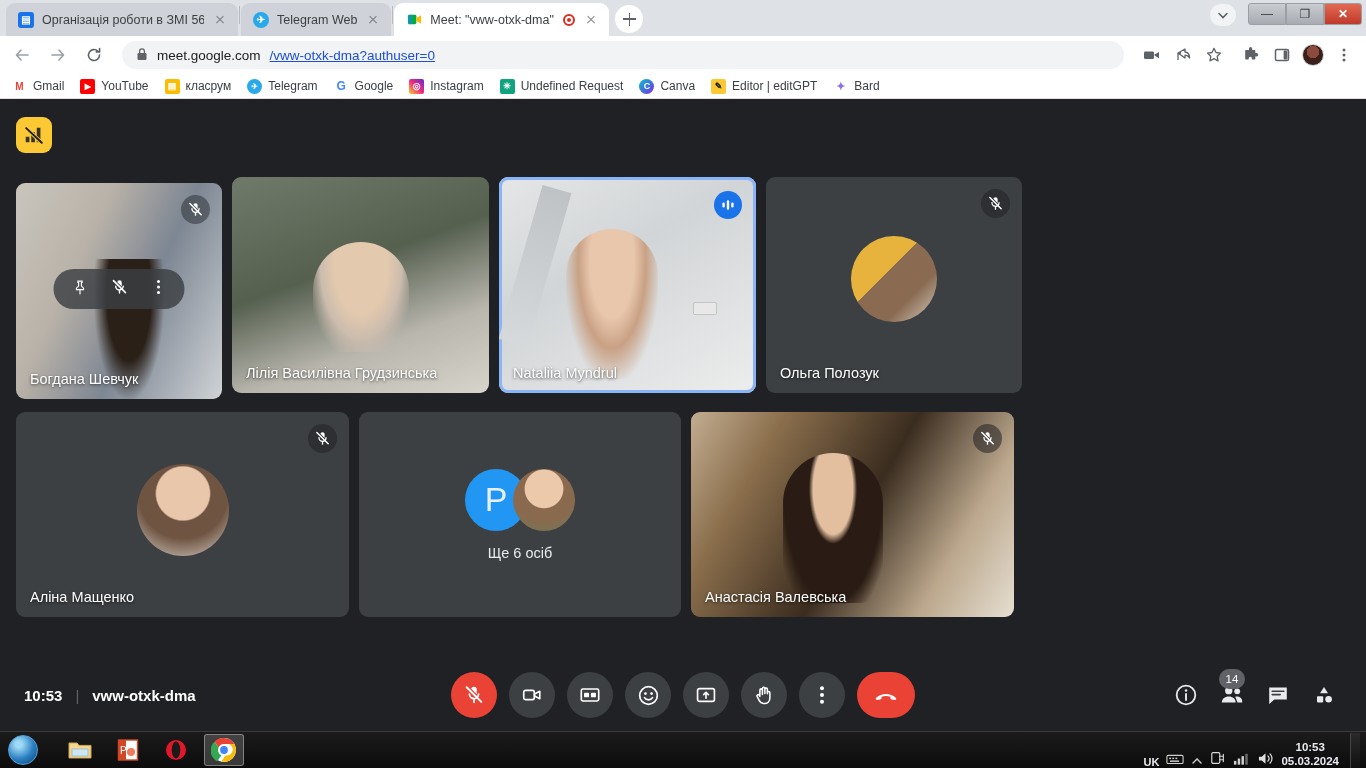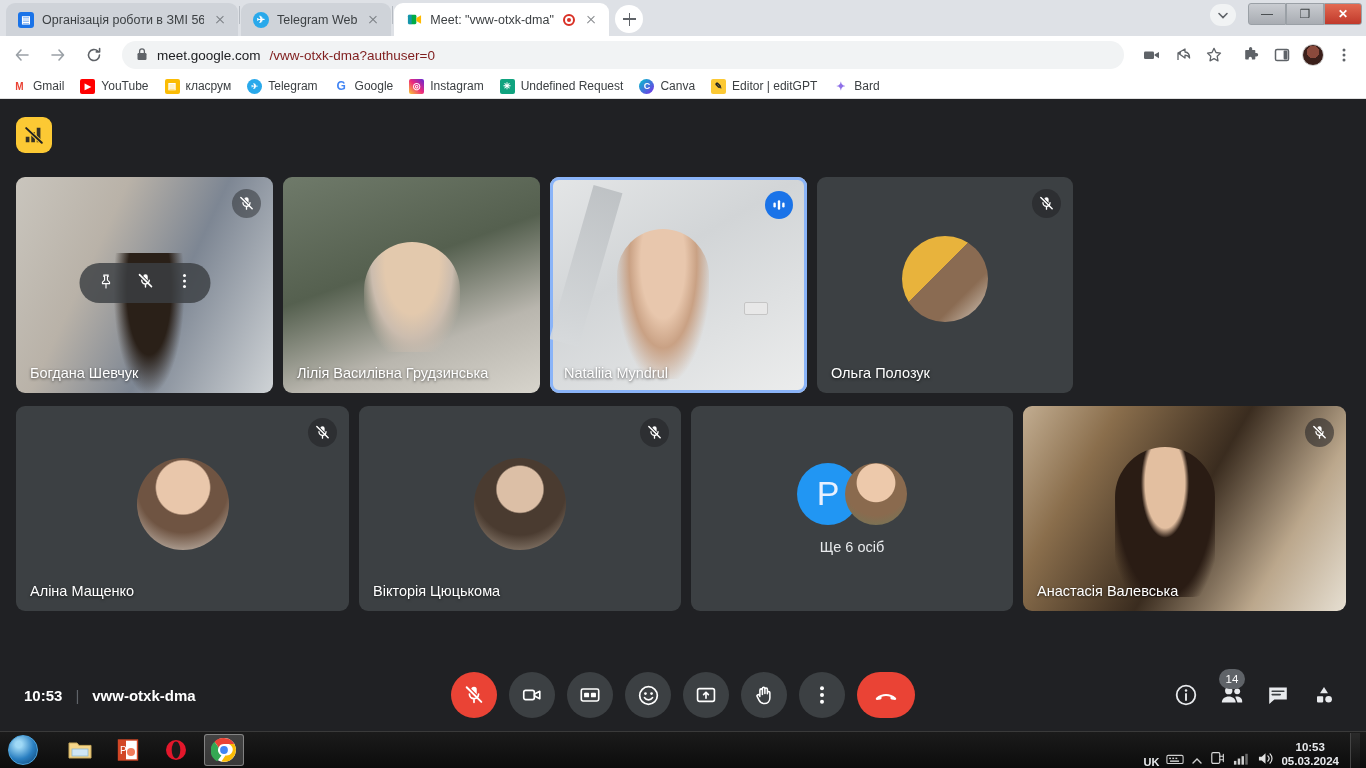--- a/index.html
+++ b/index.html
@@ -62,21 +62,21 @@
      border-radius:12px; background:#f1f3f4; display:flex; align-items:center; justify-content:center; }
 
   
   .toolbar { height:38px; background:#fff; display:flex; align-items:center;
              gap:8px; padding:0 8px; }
   .tb-icon { width:28px; height:28px; display:flex; align-items:center;
              justify-content:center; border-radius:50%; color:#5f6368; }
   .omnibox { flex:1 1 auto; height:28px; background:#f1f3f4; border-radius:14px;
              display:flex; align-items:center; gap:9px; padding:0 14px; margin:0 6px;
              font-size:13.5px; color:#202124; }
-  .omnibox .url-grey { color:#7f1d1d; }
+  .omnibox .url-grey { color:#1d4ed8;text-decoration:underline; }
   .tb-right { display:flex; align-items:center; gap:3px; }
   .avatar-img { width:22px; height:22px; border-radius:50%;
     background:radial-gradient(circle at 50% 35%,#8a4a3c 0 38%, #3a1f1a 39% 100%);
     border:1px solid #d0d0d0; }
 
   
   .bookmarks { height:25px; background:#fff; display:flex; align-items:center;
      gap:16px; padding:0 12px; font-size:12px; color:#3c4043; border-bottom:1px solid #e0e0e0;}
   .bm { display:flex; align-items:center; gap:6px; white-space:nowrap; }
   .bm .bmicon { width:15px; height:15px; border-radius:2px; display:flex;
@@ -335,21 +335,21 @@
         <path d="M3 20h4v-6H3zM9 20h4V9H9zM15 20h4V4h-4z" fill="#202124" opacity=".9"></path>
         <path d="M3.5 4.5 L20.5 20.5" stroke="#fcc934" stroke-width="4.2" stroke-linecap="round"></path>
         <path d="M3.5 4.5 L20.5 20.5" stroke="#202124" stroke-width="2.2" stroke-linecap="round"></path>
       </svg>
     </div>
 
     <div class="grid">
 
       <div class="row">
 
-        <div class="tile r1" style="width:257px;background:linear-gradient(115deg,#c9c5bd 0%,#b9b2a8 32%,#7d8693 60%,#cfd3d6 100%);">
+        <div class="tile r1" style="width:206px;background:linear-gradient(115deg,#c9c5bd 0%,#b9b2a8 32%,#7d8693 60%,#cfd3d6 100%);margin-top:6px;">
           <div style="position:absolute;left:38%;top:35%;width:70px;height:140px;background:radial-gradient(ellipse at 50% 25%,#2a2018 0 45%,rgba(42,32,24,0) 72%);"></div>
           <div class="mic-off" style="background:rgba(32,33,36,.45);">
             <svg width="17" height="17" viewBox="0 0 24 24">
                 <path d="M12 3a3 3 0 0 1 3 3v5.3L9 5.3V6a3 3 0 0 1 3-3z" fill="#fff"></path>
                 <path d="M17 11a5 5 0 0 1-7.4 4.4M7 11a5 5 0 0 0 5 5v4" stroke="#fff" stroke-width="1.9" fill="none" stroke-linecap="round"></path>
                 <path d="M4 3.5 20 19.5" stroke="#fff" stroke-width="2.1" stroke-linecap="round"></path>
               </svg>
           </div>
           <div class="hover-bar">
             <span>
@@ -416,31 +416,20 @@
           <div class="mic-off">
             <svg width="17" height="17" viewBox="0 0 24 24">
                 <path d="M12 3a3 3 0 0 1 3 3v5.3L9 5.3V6a3 3 0 0 1 3-3z" fill="#fff"></path>
                 <path d="M17 11a5 5 0 0 1-7.4 4.4M7 11a5 5 0 0 0 5 5v4" stroke="#fff" stroke-width="1.9" fill="none" stroke-linecap="round"></path>
                 <path d="M4 3.5 20 19.5" stroke="#fff" stroke-width="2.1" stroke-linecap="round"></path>
               </svg>
           </div>
           <div class="tile-name">Аліна Мащенко</div>
         </div>
 
-        <div class="tile r2" style="width:322px;background:#3c4043;">
-          <div class="avatar-circle" style="width:92px;height:92px;top:48%;background:radial-gradient(circle at 50% 34%,#dcbfa6 0 30%,#4a3b30 32% 60%,#a89a8b 100%);"></div>
-          <div class="mic-off">
-            <svg width="17" height="17" viewBox="0 0 24 24">
-                <path d="M12 3a3 3 0 0 1 3 3v5.3L9 5.3V6a3 3 0 0 1 3-3z" fill="#fff"></path>
-                <path d="M17 11a5 5 0 0 1-7.4 4.4M7 11a5 5 0 0 0 5 5v4" stroke="#fff" stroke-width="1.9" fill="none" stroke-linecap="round"></path>
-                <path d="M4 3.5 20 19.5" stroke="#fff" stroke-width="2.1" stroke-linecap="round"></path>
-              </svg>
-          </div>
-          <div class="tile-name">Вікторія Цюцькома</div>
-        </div>
 
         <div class="tile r2 overflow-tile" style="width:322px;background:#3c4043;">
           <div class="overflow-avatars">
             <div class="ov-av letter">P</div>
             <div class="ov-av second" style="background:radial-gradient(circle at 50% 32%,#edc9ab 0 36%,#8a6a4e 38% 62%,#6d7a5a 100%);"></div>
           </div>
           <div class="overflow-label">Ще 6 осіб</div>
         </div>
 
         <div class="tile r2" style="width:323px;background:linear-gradient(120deg,#c2ad91 0%,#8a6e4c 22%,#3a2c1f 52%,#bba78c 78%,#e6dfd2 100%);">

